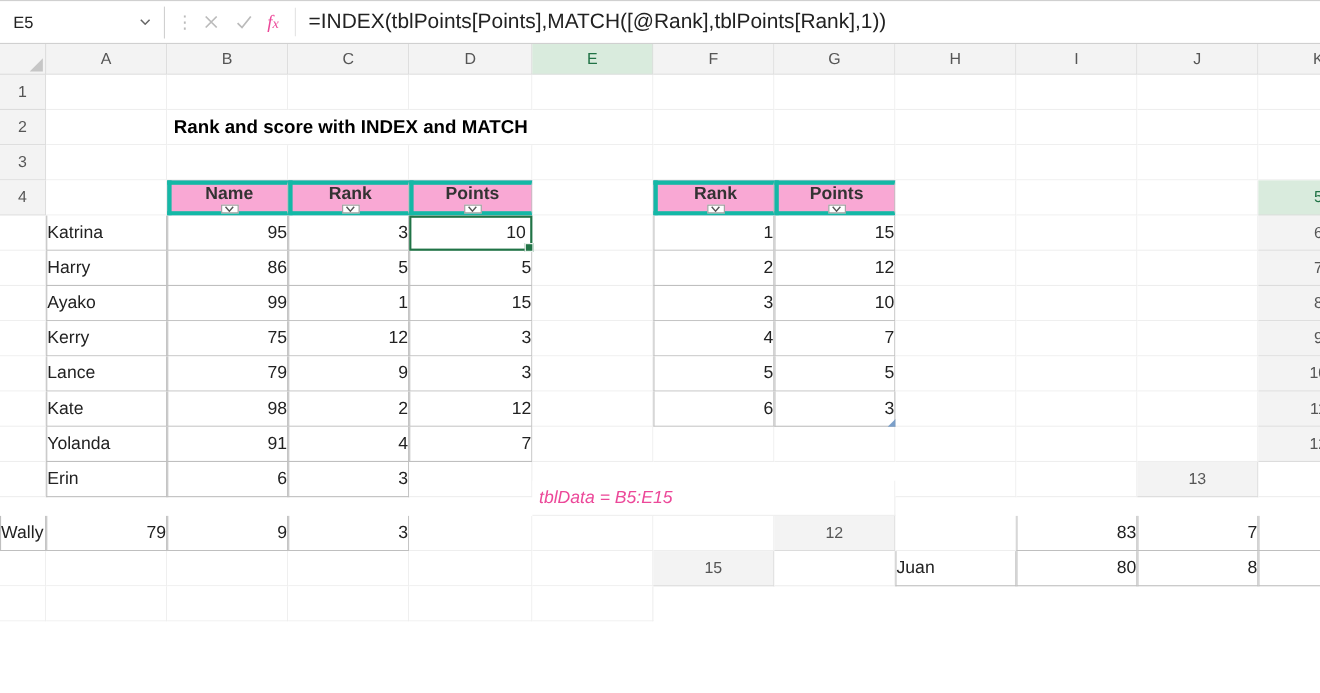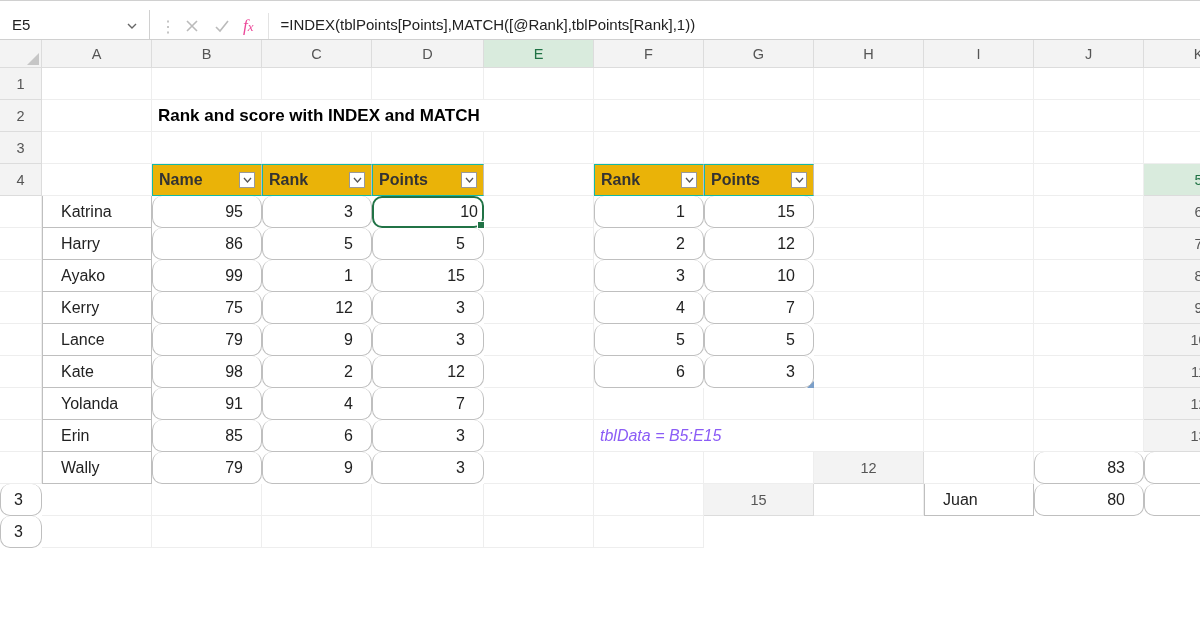--- a/index.html
+++ b/index.html
@@ -6,21 +6,21 @@
   body {
     margin: 0;
     font-family: "Segoe UI", Arial, sans-serif;
     font-size: 15px;
     background: #fff;
     color: #222;
     overflow: hidden;
   }
   .formula-bar {
     display: flex;
-    align-items: flex-end;
+    align-items: center;
     border-top: 1px solid #d0d0d0;
     border-bottom: 1px solid #d0d0d0;
     background: #fff;
     height: 40px;
   }
   .name-box {
     width: 150px;
     padding: 6px 12px;
     border-right: 1px solid #d0d0d0;
     display: flex;
@@ -53,21 +53,21 @@
     font-style: italic;
     font-family: Liberation Serif, serif;
     font-size: 17px;
     color: #ec4899;
     padding: 0 4px;
   }
   .formula-input {
     flex: 1;
     padding: 6px 12px;
     font-family: "Segoe UI", Arial, sans-serif;
-    font-size: 15px;
+    font-size: 19px;
     color: #222;
     display: flex;
     align-items: center;
   }
   .sheet {
     display: grid;
     grid-template-columns: 42px 110px 110px 110px 112px 110px 110px 110px 110px 110px 110px 110px;
   }
   .colhead, .rowhead, .corner {
     background: #f3f3f3;
@@ -103,55 +103,55 @@
     padding: 0 6px;
     font-size: 16px;
     background:#fff;
   }
   .title {
     font-weight: 700;
     font-size: 17px;
     color: #000000;
   }
   .thead {
-    background: #eab308;
-    border: 1px solid #14b8a6;
+    background: #f9a8d4;
+    border: 4px solid #14b8a6;
     border-right: 1px solid #bfbfbf;
     font-weight: 600;
     color: #333;
     padding: 0 6px;
-    display:flex;align-items:center;justify-content:space-between;
+    display:flex;align-items:center;justify-content:space-between;flex-direction:column;
   }
   .thead .filter {
     width:16px;height:16px;border:1px solid #999;background:#fff;display:flex;align-items:center;justify-content:center;
   }
   .thead .filter svg{display:block}
   .tcell {
     border: 1px solid #bfbfbf;
     border-top:none;
     background:#fff;
-    padding: 0 18px;
+    padding: 0 0;
     display:flex;align-items:center;
     font-size:16px;
   }
-  .tcell.num { justify-content:flex-end;border-radius:10px; }
+  .tcell.num { justify-content:flex-end; }
   .tcell.leftb{border-left:1px solid #bfbfbf;}
   .selected {
     position: relative;
     border:2px solid #217346 !important;
     padding:0 4px;
     font-weight:400;
   }
   .selected::after{
     content:"";
     position:absolute;
     right:-3px;bottom:-3px;
     width:6px;height:6px;background:#217346;border:1px solid #fff;
   }
-  .info { font-style: italic; color: #8b5cf6; }
+  .info { font-style: italic; color: #ec4899; margin-top: 17px; }
   .corner-mk{
     position:relative;
   }
   .corner-mk::after{
     content:"";
     position:absolute;right:-1px;bottom:-1px;
     border-style:solid;border-width:0 0 7px 7px;
     border-color:transparent transparent #7b9fc9 transparent;
   }
 </style>
@@ -358,21 +358,20 @@
     <div class="cell tcell num">7</div>
     <div class="cell"></div>
     <div class="cell"></div>
     <div class="cell"></div>
     <div class="cell"></div>
     <div class="cell"></div>
     <div class="cell"></div>
     <div class="rowhead">12</div>
     <div class="cell"></div>
     <div class="cell tcell leftb">Erin</div>
-    <div class="cell tcell num">85</div>
     <div class="cell tcell num">6</div>
     <div class="cell tcell num">3</div>
     <div class="cell"></div>
     <div class="cell info" style="grid-column: span 3;">tblData = B5:E15</div>
     <div class="cell"></div>
     <div class="cell"></div>
     <div class="rowhead">13</div>
     <div class="cell"></div>
     <div class="cell tcell leftb">Wally</div>
     <div class="cell tcell num">79</div>

